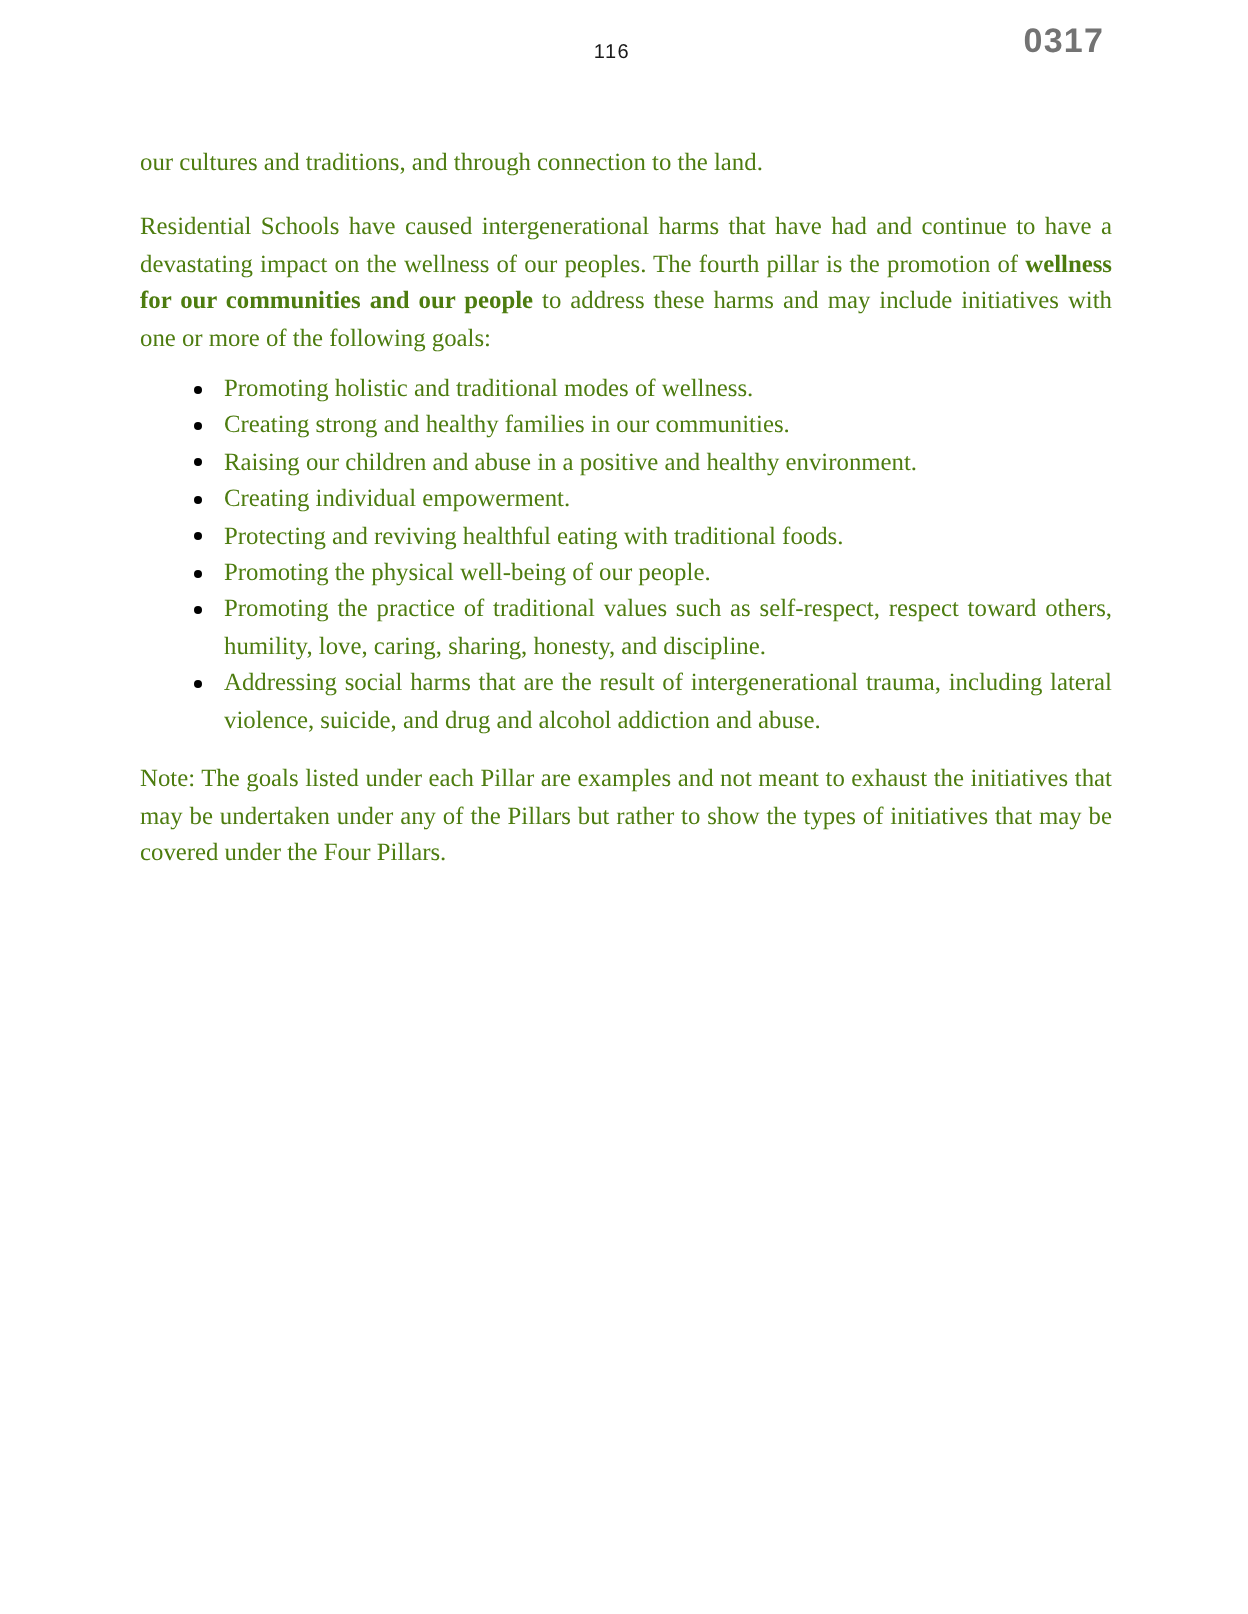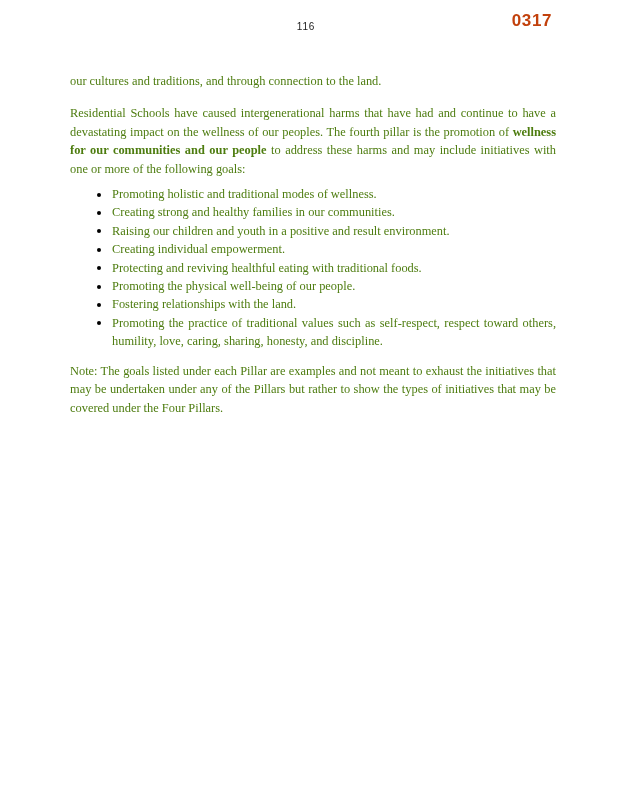--- a/index.html
+++ b/index.html
@@ -27,21 +27,21 @@
     color: #1a1a1a;
   }
   .bates-number {
     position: absolute;
     top: 11px;
     right: 72px;
     font-family: "Liberation Sans", sans-serif;
     font-weight: 700;
     font-size: 17px;
     letter-spacing: 0.6px;
-    color: #c2410c;
+    color: #737373;
   }
   .content {
     position: absolute;
     top: 72px;
     left: 70px;
     width: 486px;
     font-family: "Liberation Serif", serif;
     font-size: 12.4px;
     line-height: 18.4px;
     text-align: justify;
@@ -98,40 +98,40 @@
       <li>
         <span class="dot"></span>
         <span>Promoting holistic and traditional modes of wellness.</span>
       </li>
       <li>
         <span class="dot"></span>
         <span>Creating strong and healthy families in our communities.</span>
       </li>
       <li>
         <span class="dot"></span>
-        <span>Raising our children and youth in a positive and result environment.</span>
+        <span>Raising our children and abuse in a positive and healthy environment.</span>
       </li>
       <li>
         <span class="dot"></span>
         <span>Creating individual empowerment.</span>
       </li>
       <li>
         <span class="dot"></span>
         <span>Protecting and reviving healthful eating with traditional foods.</span>
       </li>
       <li>
         <span class="dot"></span>
         <span>Promoting the physical well-being of our people.</span>
       </li>
       <li>
         <span class="dot"></span>
-        <span>Fostering relationships with the land.</span>
+        <span>Promoting the practice of traditional values such as self-respect, respect toward others, humility, love, caring, sharing, honesty, and discipline.</span>
       </li>
       <li>
         <span class="dot"></span>
-        <span>Promoting the practice of traditional values such as self-respect, respect toward others, humility, love, caring, sharing, honesty, and discipline.</span>
+        <span>Addressing social harms that are the result of intergenerational trauma, including lateral violence, suicide, and drug and alcohol addiction and abuse.</span>
       </li>
     </ul>
 
     <p class="para-note">Note: The goals listed under each Pillar are examples and not meant to exhaust the initiatives that may be undertaken under any of the Pillars but rather to show the types of initiatives that may be covered under the Four Pillars.</p>
 
   </div>
 </div>
 
 </body></html>

